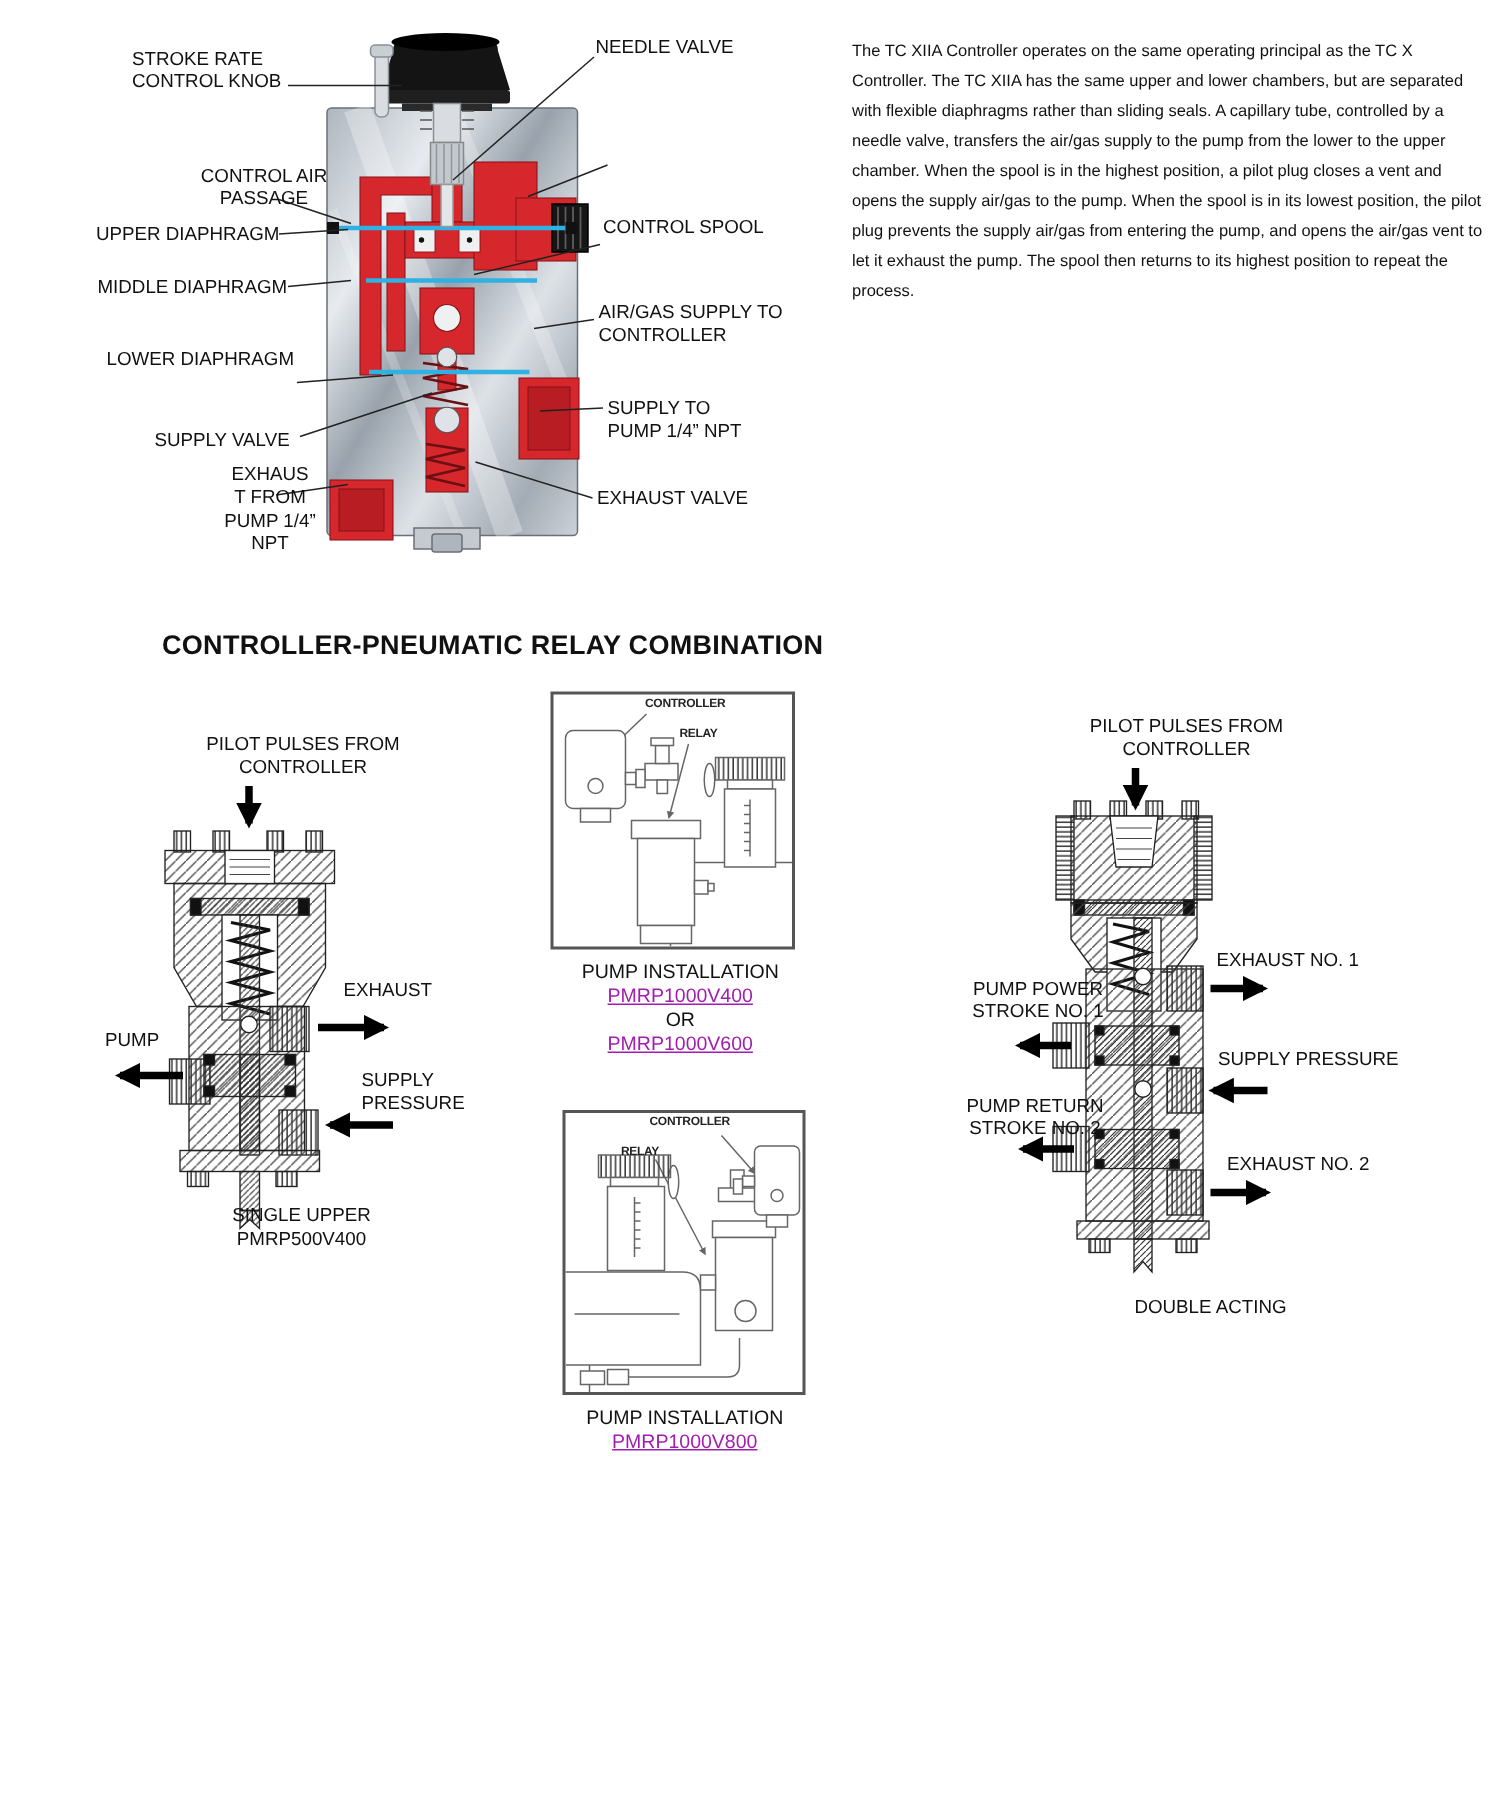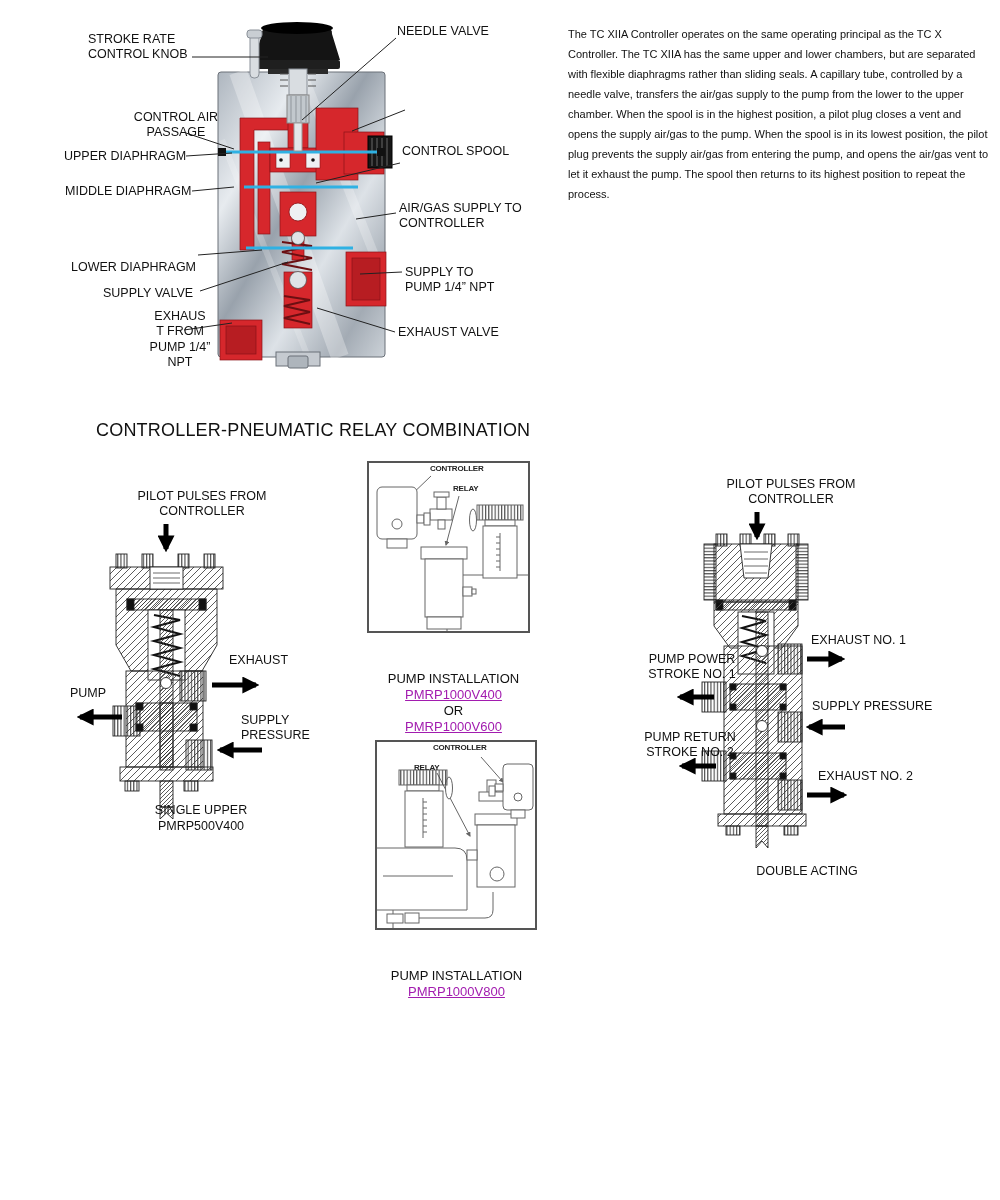--- a/index.html
+++ b/index.html
@@ -3,23 +3,23 @@
 <meta charset="utf-8">
 <style>
   html,body{margin:0;padding:0;background:#fff;}
   .page{position:relative;width:1000px;height:1004px;background:#ffffff;
         font-family:"Liberation Sans",sans-serif;color:#111;overflow:hidden;}
   svg.artwork{position:absolute;left:0;top:0;}
   .lbl{position:absolute;font-size:12.5px;line-height:1.22;color:#111;}
   .pre{white-space:pre-line;}
   .center{text-align:center;margin-left:35px;}
   .para{position:absolute;left:568px;top:24px;width:424px;font-size:11px;line-height:20px;color:#111;}
-  .heading{position:absolute;left:96px;top:420px;font-size:18px;letter-spacing:.2px;color:#111;}
+  .heading{position:absolute;left:108px;top:420px;font-size:18px;letter-spacing:.2px;color:#111;font-weight:bold;}
   .capline{font-size:13px;line-height:16px;text-align:center;}
-  .capblock{position:absolute;margin-top:31px;}
+  .capblock{position:absolute;}
   .red{color:#a21caf;text-decoration:underline;}
   .box{position:absolute;border:2px solid #555;background:#fff;}
   .tiny{position:absolute;font-size:8px;font-weight:700;letter-spacing:-0.2px;color:#222;}
 </style>
 </head>
 <body>
 
 <div class="page">
 
   <svg class="artwork" width="1000" height="1200" viewBox="0 0 1000 1200">
@@ -248,21 +248,21 @@
   <div class="lbl pre" style="left:88px;top:32px;width:104px">STROKE RATE
 CONTROL KNOB</div>
   <div class="lbl" style="left:397px;top:24px">NEEDLE VALVE</div>
   <div class="lbl pre center" style="left:96px;top:110px;width:90px">CONTROL AIR
 PASSAGE</div>
   <div class="lbl" style="left:64px;top:149px">UPPER DIAPHRAGM</div>
   <div class="lbl" style="left:402px;top:144px">CONTROL SPOOL</div>
   <div class="lbl" style="left:65px;top:184px">MIDDLE DIAPHRAGM</div>
   <div class="lbl pre" style="left:399px;top:201px;width:128px">AIR/GAS SUPPLY TO
 CONTROLLER</div>
-  <div class="lbl" style="left:71px;top:260px">LOWER DIAPHRAGM</div>
+  <div class="lbl" style="left:71px;top:232px">LOWER DIAPHRAGM</div>
   <div class="lbl pre" style="left:405px;top:265px;width:104px">SUPPLY TO
 PUMP 1/4” NPT</div>
   <div class="lbl" style="left:103px;top:286px">SUPPLY VALVE</div>
   <div class="lbl pre center" style="left:108px;top:309px;width:74px">EXHAUS
 T FROM
 PUMP 1/4”
 NPT</div>
   <div class="lbl" style="left:398px;top:325px">EXHAUST VALVE</div>
 
   <div class="para">The TC XIIA Controller operates on the same operating principal as the TC X Controller. The TC XIIA has the same upper and lower chambers, but are separated with flexible diaphragms rather than sliding seals. A capillary tube, controlled by a needle valve, transfers the air/gas supply to the pump from the lower to the upper chamber. When the spool is in the highest position, a pilot plug closes a vent and opens the supply air/gas to the pump. When the spool is in its lowest position, the pilot plug prevents the supply air/gas from entering the pump, and opens the air/gas vent to let it exhaust the pump. The spool then returns to its highest position to repeat the process.</div>

